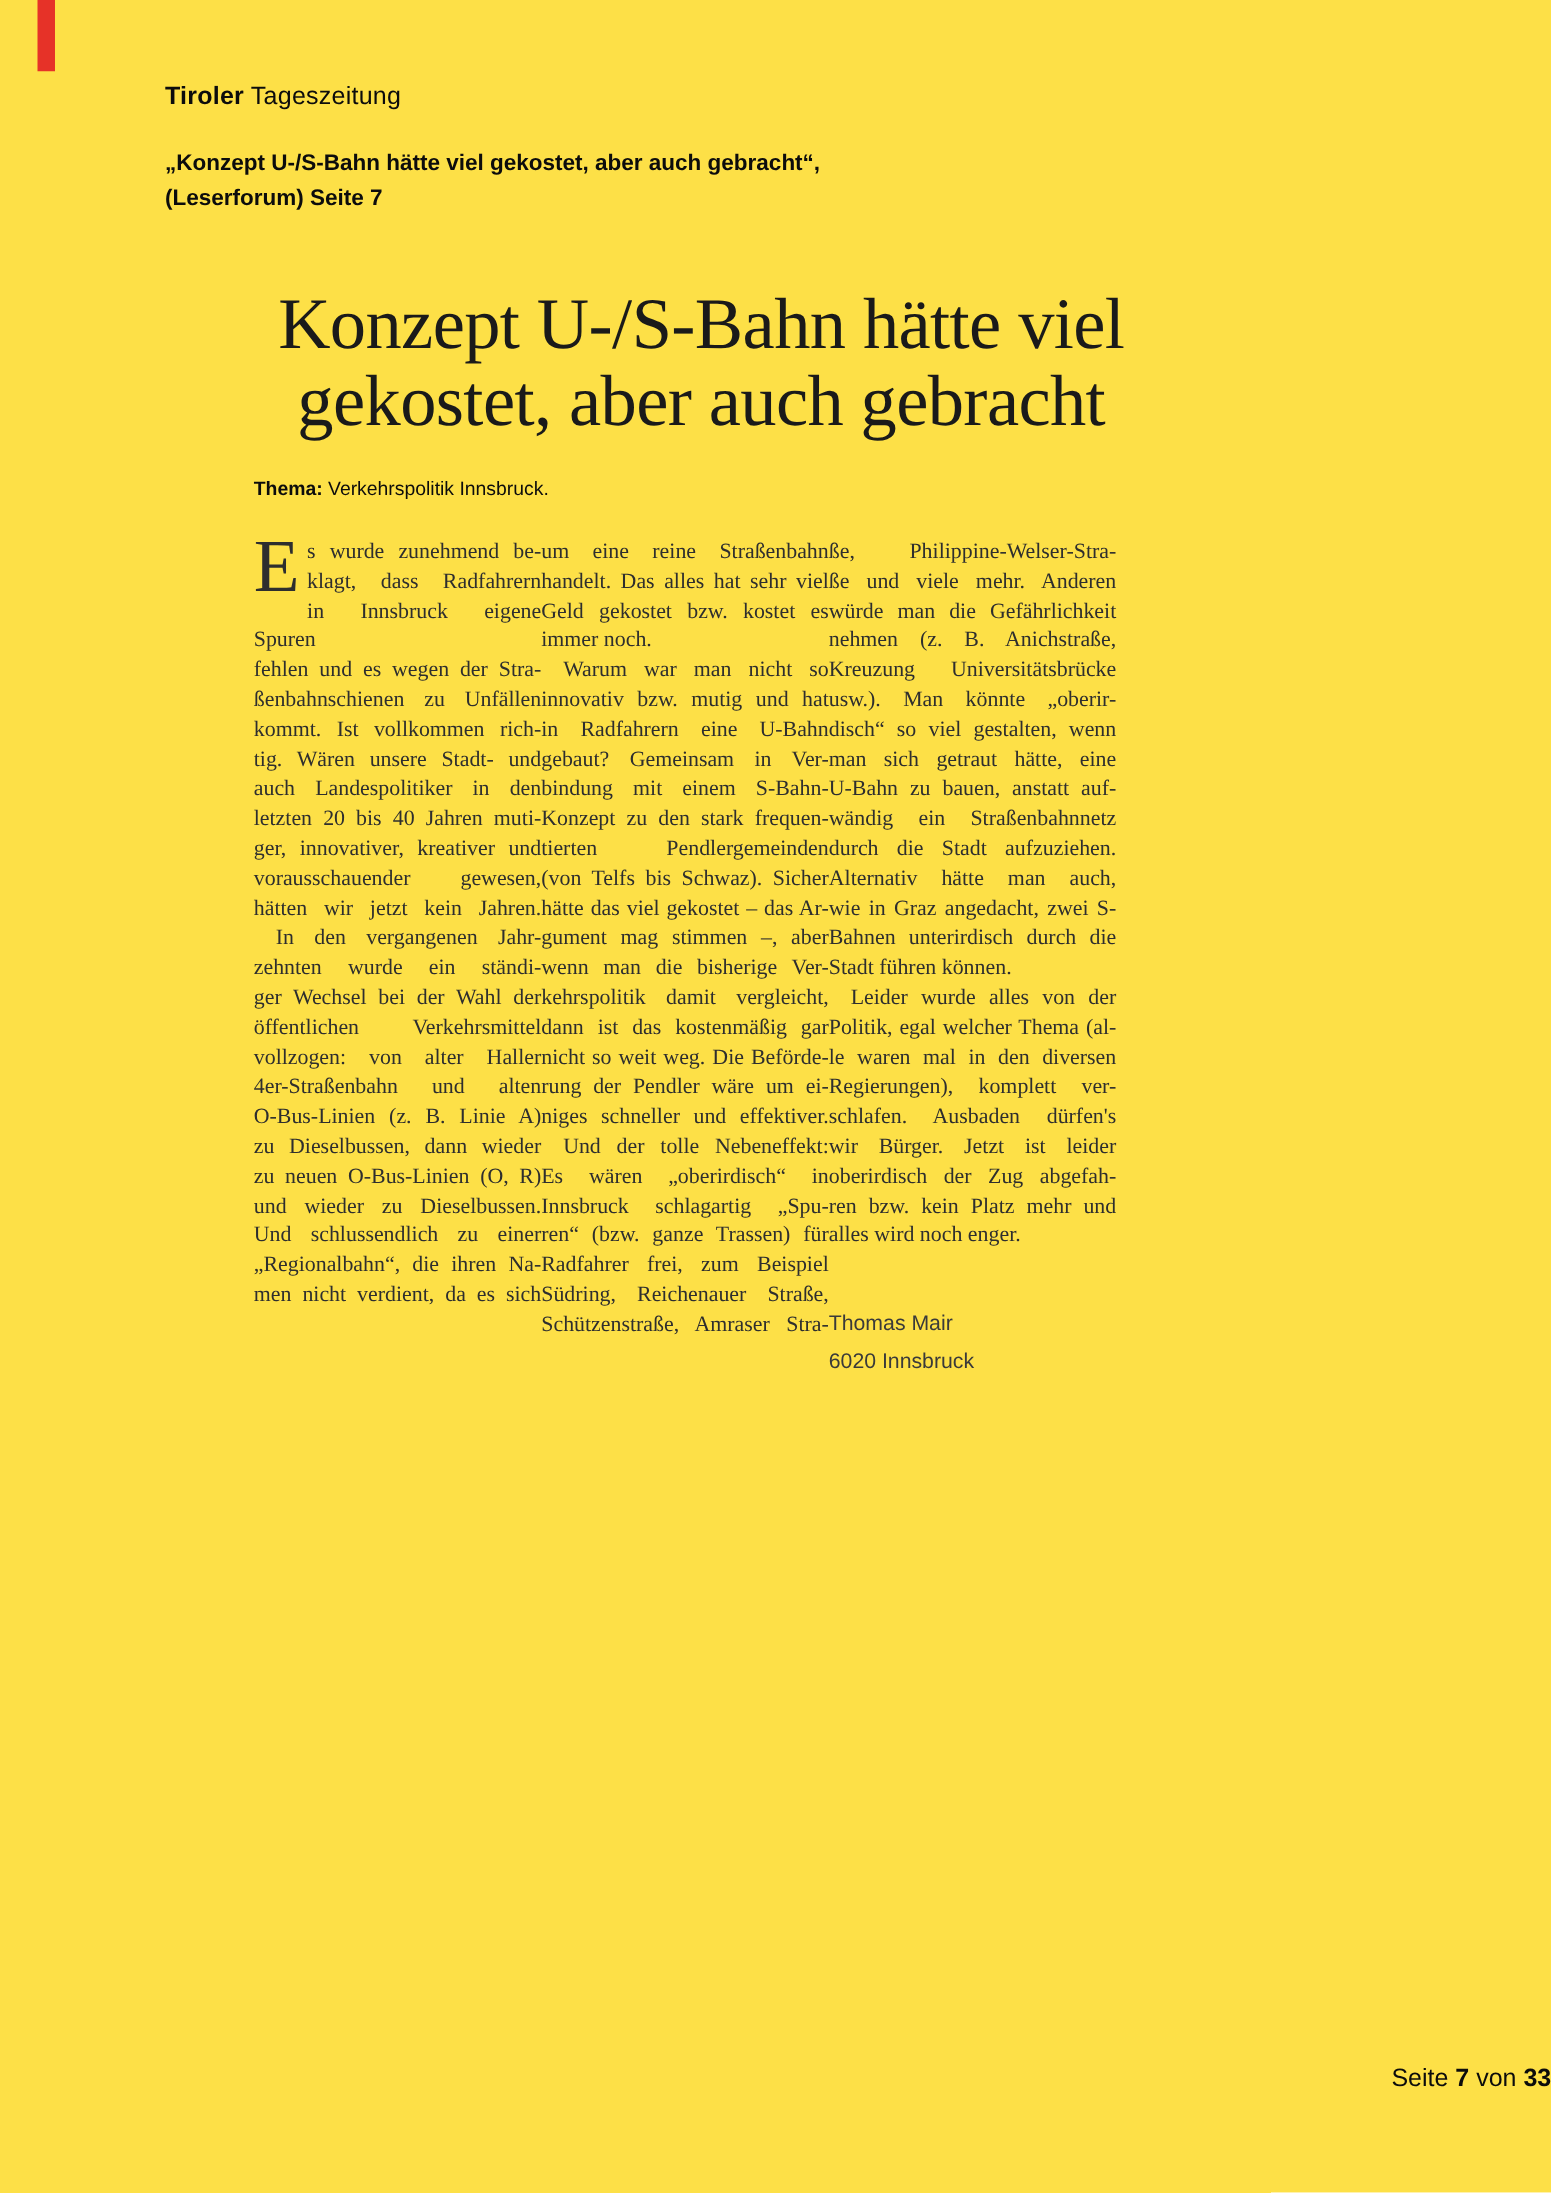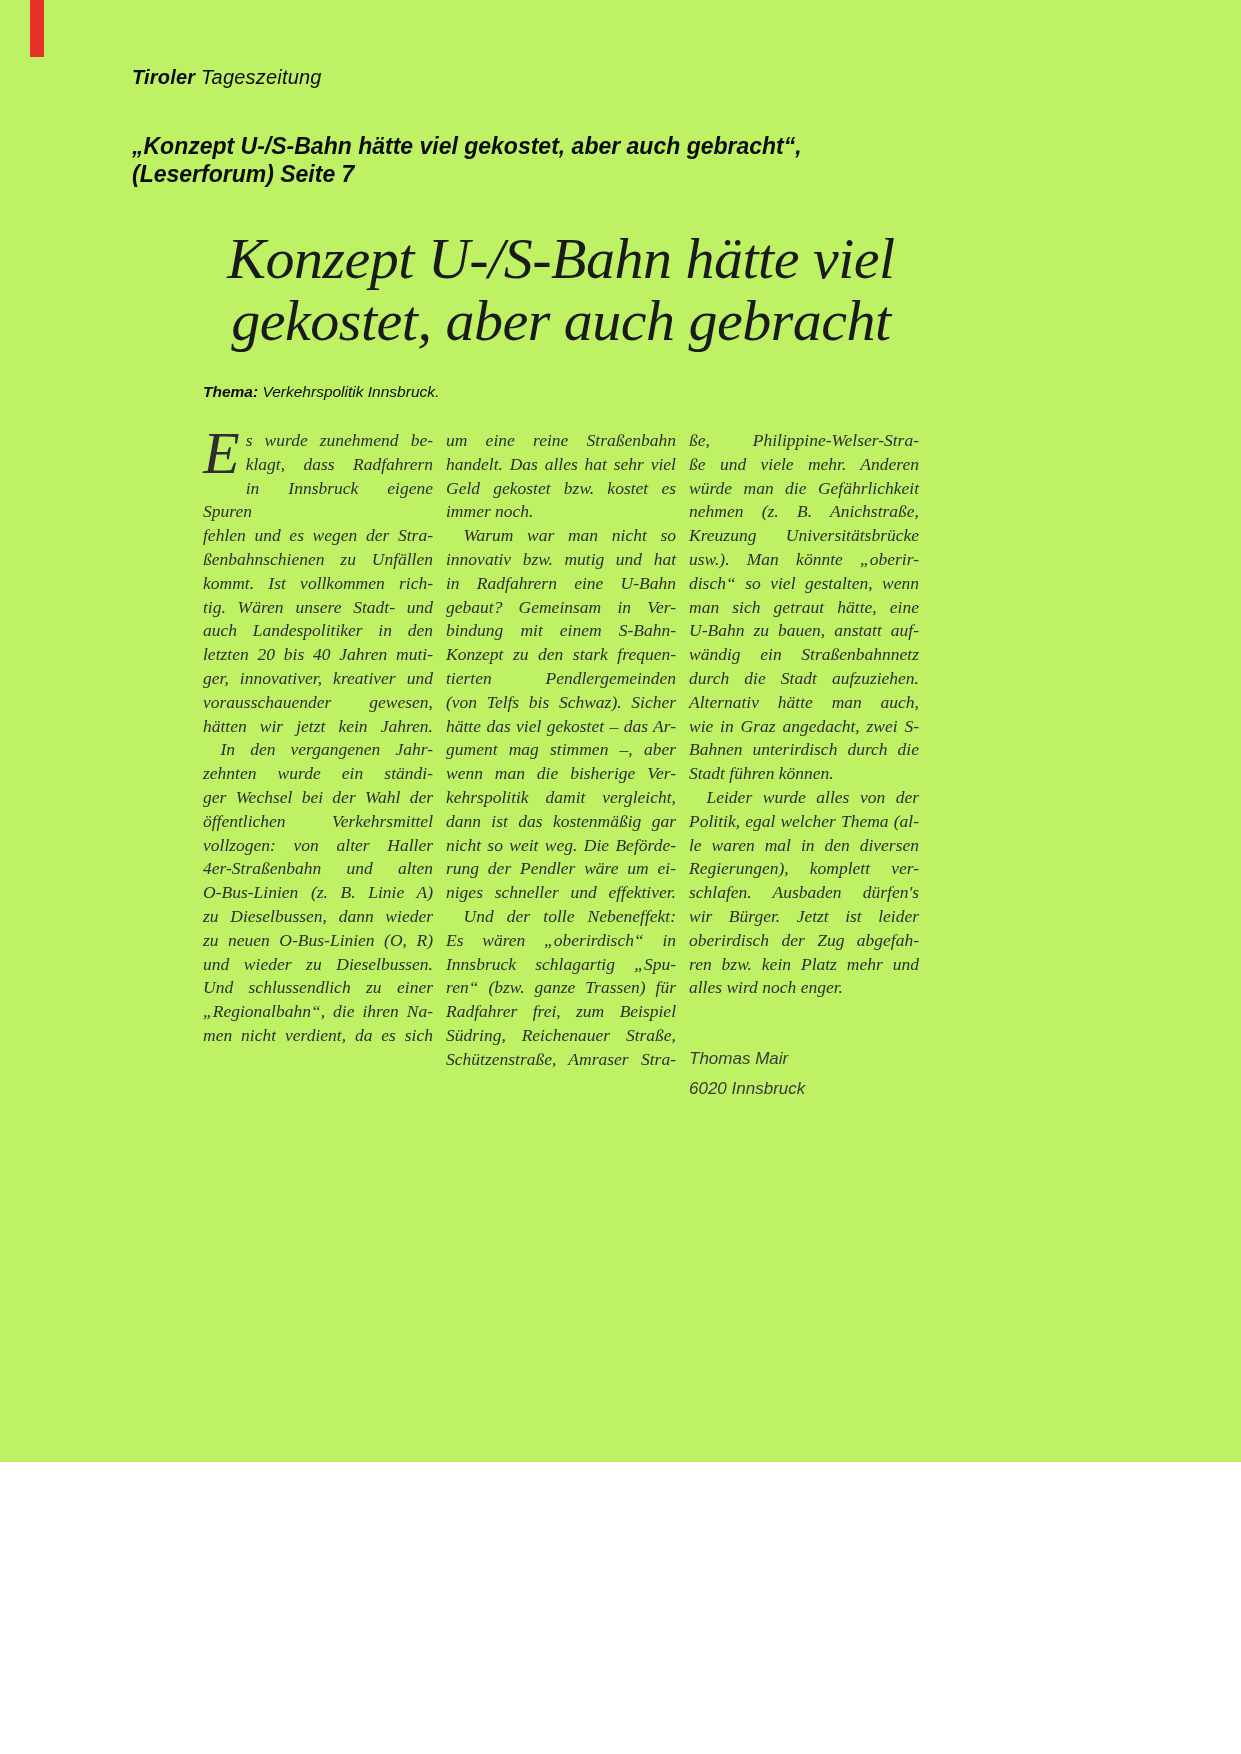--- a/index.html
+++ b/index.html
@@ -1,55 +1,54 @@
 <!DOCTYPE html>
 <html lang="de"><head>
 <meta charset="utf-8">
 <style>
   html,body{margin:0;padding:0;background:#ffffff;}
   #page{
     position:relative;
-    width:1241px;height:1462px;
-    background:#bef264;
+    width:1241px;height:1754px;
+    background:#fde047;
     overflow:hidden;
     font-family:"Liberation Sans",sans-serif;
     color:#111;
-    font-style:italic;
   }
   
   #red-marker{
     position:absolute;left:30px;top:0;width:14px;height:57px;
     background:#e63228;
   }
   
   #brand{
     position:absolute;left:132px;top:64px;
     font-size:20px;line-height:26px;color:#0c0c0c;
     letter-spacing:0.2px;
   }
   #brand .b{font-weight:bold;}
   
   #doc-heading{
-    position:absolute;left:132px;top:132px;width:860px;
-    font-size:23px;line-height:28px;font-weight:bold;color:#0c0c0c;
+    position:absolute;left:132px;top:116px;width:860px;
+    font-size:18px;line-height:28px;font-weight:bold;color:#0c0c0c;
     white-space:pre-line;
   }
   
   #article{
     position:absolute;left:203px;top:228px;width:716px;
   }
   #headline{
     font-family:"Liberation Serif",serif;
     font-size:58px;line-height:62px;font-weight:400;
     letter-spacing:-0.5px;
     color:#1a1a1a;text-align:center;white-space:pre-line;
     margin:0 0 30px 0;
   }
   #columns{
-    display:flex;gap:13px;margin-top:15px;
+    display:flex;margin-top:15px;
   }
   .col{width:230px;flex:0 0 230px;}
   .col.pad{padding-top:47px;}
   .thema{
     font-family:"Liberation Sans",sans-serif;
     font-size:15.5px;line-height:20px;color:#0c0c0c;
     margin-bottom:27px;white-space:nowrap;
   }
   .thema .b{font-weight:bold;}
   .colbody{

